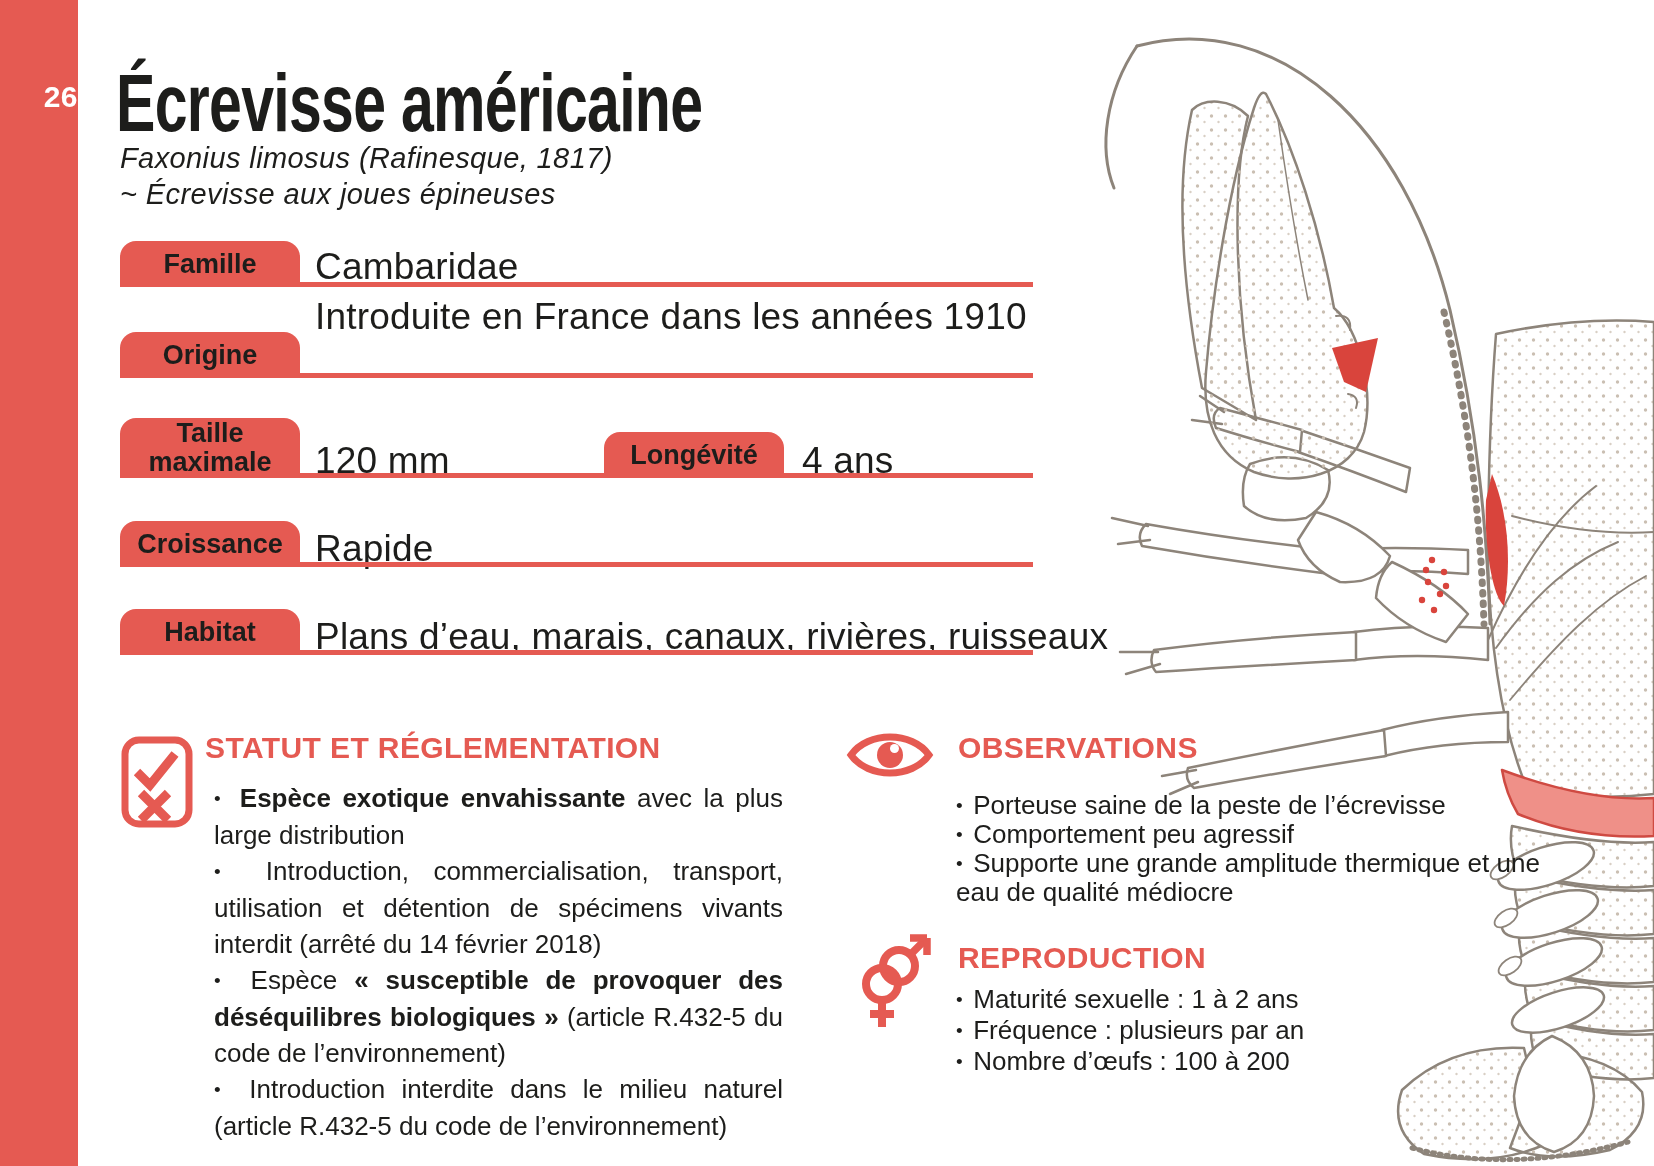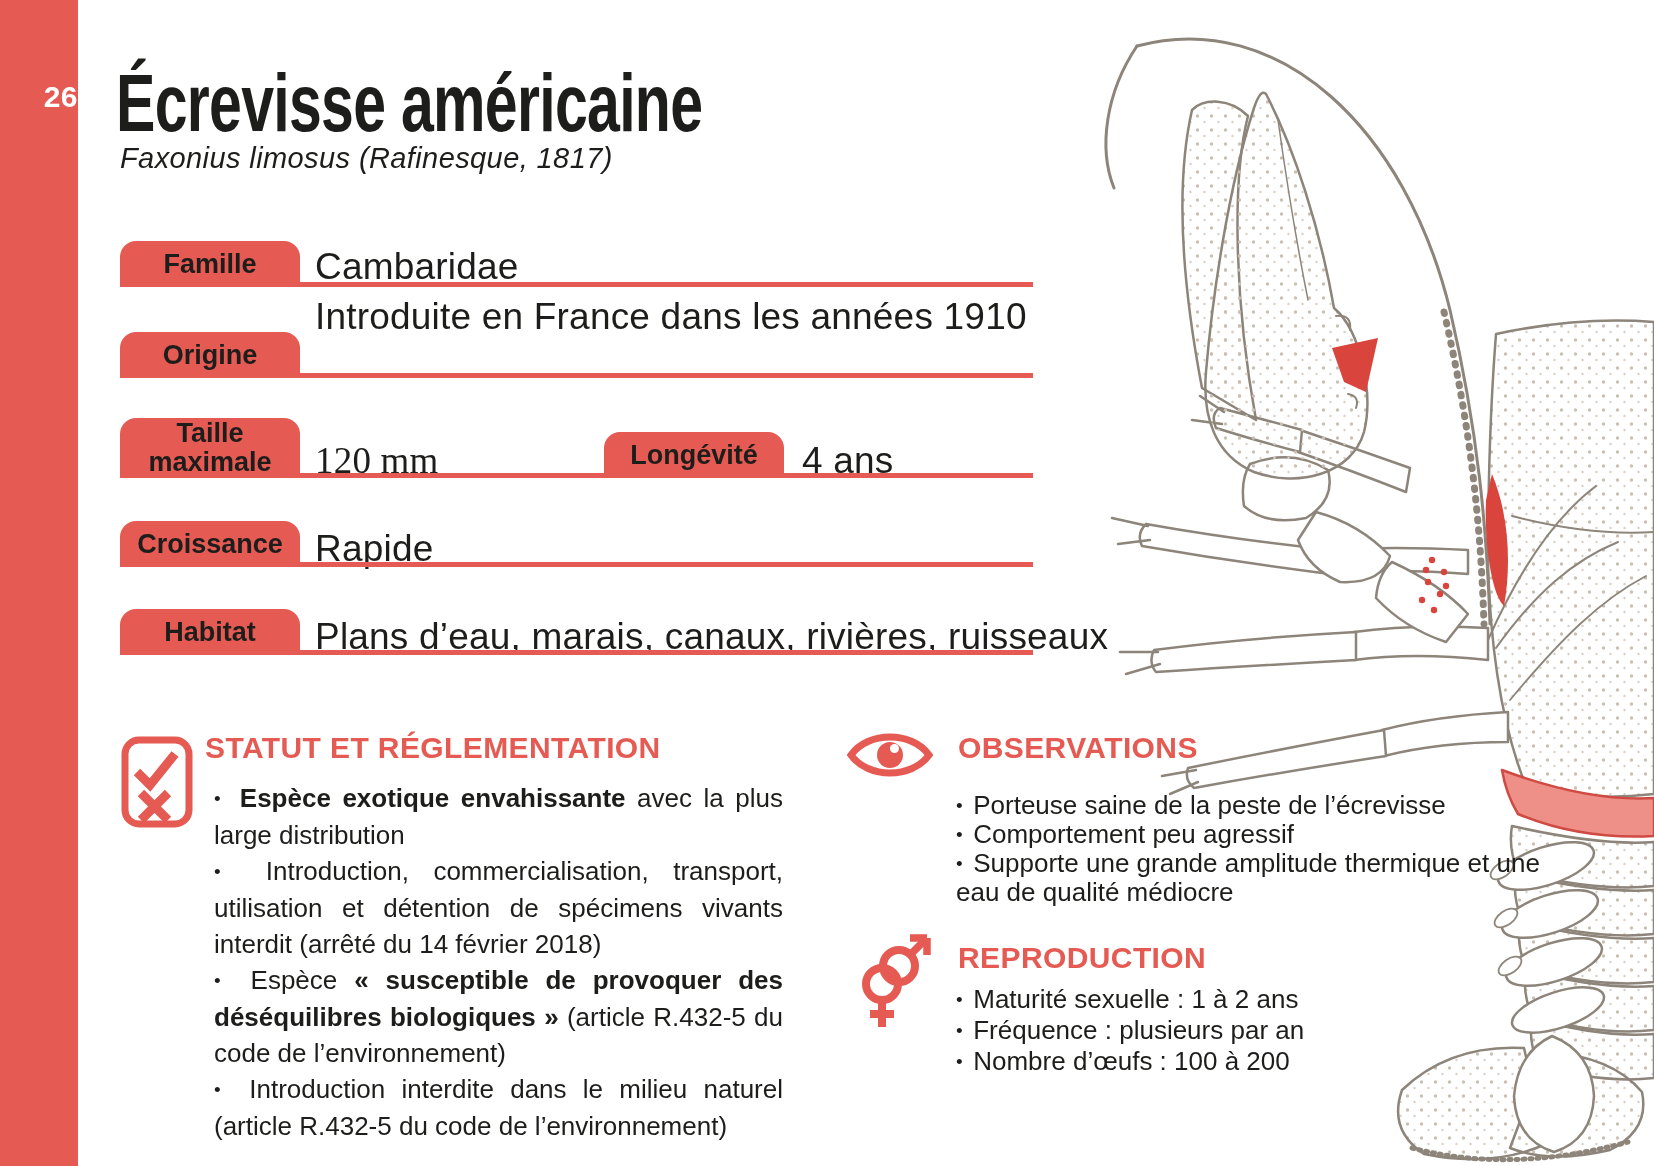--- a/index.html
+++ b/index.html
@@ -128,41 +128,42 @@
       <circle cx="386" cy="570" r="3.2"></circle>
   </g>
 </svg>
 
 <div class="abs sidebar"></div>
 <div class="abs pagenum">26</div>
 
 <h1 class="abs title">Écrevisse américaine</h1>
 <div class="abs subtitle">
   <div>Faxonius limosus (Rafinesque, 1817)</div>
+  <div>~ Écrevisse aux joues épineuses</div>
 </div>
 
 <div class="abs tab" style="top:241px;">
   <span>Famille</span>
 </div>
 <div class="abs val" style="left:315px;top:250px;">Cambaridae</div>
 <div class="abs rule" style="top:282px;"></div>
 
 <div class="abs tab" style="top:332px;">
   <span>Origine</span>
 </div>
 <div class="abs val" style="left:315px;top:300px;">
   <div>Introduite en France dans les années 1910</div>
 </div>
 <div class="abs rule" style="top:373px;"></div>
 
 <div class="abs tab" style="top:418px;height:60px;flex-direction:column;">
   <span>Taille</span>
   <span>maximale</span>
 </div>
-<div class="abs val" style="left:315px;top:444px;font-family:Liberation Serif, serif;">120 mm</div>
+<div class="abs val" style="left:315px;top:444px;">120 mm</div>
 <div class="abs tab" style="left:604px;top:432px;">
   <span>Longévité</span>
 </div>
 <div class="abs val" style="left:802px;top:444px;">4 ans</div>
 <div class="abs rule" style="top:473px;"></div>
 
 <div class="abs tab" style="top:521px;">
   <span>Croissance</span>
 </div>
 <div class="abs val" style="left:315px;top:532px;">Rapide</div>

